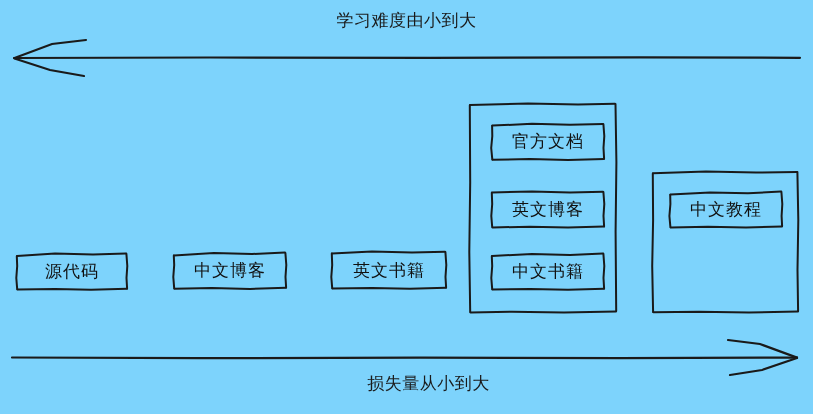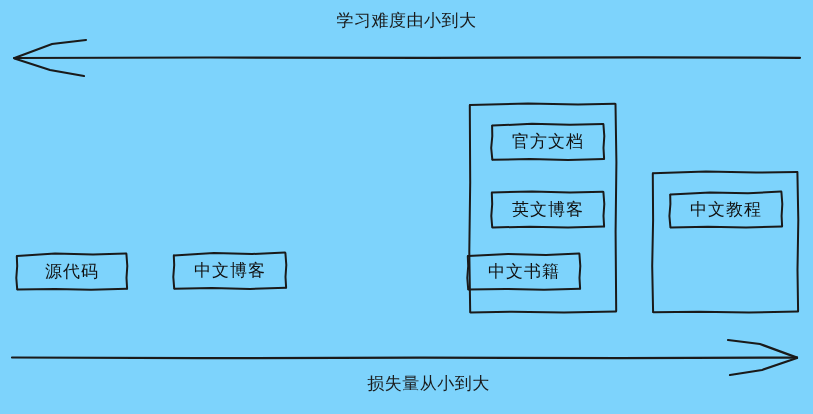--- a/index.html
+++ b/index.html
@@ -107,20 +107,31 @@
       <g fill="none" stroke="#1a1a1a" stroke-width="2" stroke-linecap="round" stroke-linejoin="round">
         <path d="M 2 4.4 L 42 2 L 80 3 L 113 1.6"></path>
         <path d="M 113.4 2 L 114.3 14 L 113.5 26 L 114.1 36.4"></path>
         <path d="M 114 36.8 L 78 37.9 L 40 37 L 2.5 37.7"></path>
         <path d="M 2.2 37.3 L 1.3 26 L 2.2 14 L 1.8 4.6"></path>
       </g>
     </svg>
     <div class="box-label">中文博客</div>
   </div>
 
+  <div class="sketch-box" style="left:330px; top:250px; width:118px; height:40px;">
+    <svg viewBox="0 0 118 40" preserveAspectRatio="none">
+      <g fill="none" stroke="#1a1a1a" stroke-width="2" stroke-linecap="round" stroke-linejoin="round">
+        <path d="M 2 3.4 L 42 1.6 L 82 2.6 L 115 1.8"></path>
+        <path d="M 115.4 2 L 116.3 15 L 115.5 27 L 116.1 37.4"></path>
+        <path d="M 116 37.8 L 80 38.8 L 42 37.9 L 2.5 38.6"></path>
+        <path d="M 2.2 38.2 L 1.3 27 L 2.2 15 L 1.8 3.6"></path>
+      </g>
+    </svg>
+    <div class="box-label">英文书籍</div>
+  </div>
 
   <div class="sketch-box" style="left:490px; top:122px; width:116px; height:39px;">
     <svg viewBox="0 0 116 39" preserveAspectRatio="none">
       <g fill="none" stroke="#1a1a1a" stroke-width="2" stroke-linecap="round" stroke-linejoin="round">
         <path d="M 2.5 3.6 L 42 1.8 L 80 2.8 L 113 2"></path>
         <path d="M 113.4 2.2 L 114.3 14 L 113.5 26 L 114.1 36.6"></path>
         <path d="M 114 37 L 78 38 L 40 37.1 L 2.6 37.8"></path>
         <path d="M 2.3 37.4 L 1.2 26 L 2.3 14 L 2.1 3.8"></path>
       </g>
     </svg>
@@ -132,21 +143,21 @@
       <g fill="none" stroke="#1a1a1a" stroke-width="2" stroke-linecap="round" stroke-linejoin="round">
         <path d="M 2 2.6 L 42 1.4 L 80 2.4 L 113 1.8"></path>
         <path d="M 113.4 2 L 114.3 14 L 113.5 26 L 114.1 36.2"></path>
         <path d="M 114 36.6 L 78 37.6 L 40 36.8 L 2.5 37.4"></path>
         <path d="M 2.2 37 L 1.3 26 L 2.2 14 L 1.8 2.8"></path>
       </g>
     </svg>
     <div class="box-label">英文博客</div>
   </div>
 
-  <div class="sketch-box" style="left:466px; top:252px; width:116px; height:39px;">
+  <div class="sketch-box" style="left:490px; top:252px; width:116px; height:39px;">
     <svg viewBox="0 0 116 39" preserveAspectRatio="none">
       <g fill="none" stroke="#1a1a1a" stroke-width="2" stroke-linecap="round" stroke-linejoin="round">
         <path d="M 2 4 L 42 2 L 80 3 L 113 1.6"></path>
         <path d="M 113.4 1.8 L 114.3 14 L 113.5 26 L 114.1 36.4"></path>
         <path d="M 114 36.8 L 78 37.8 L 40 37 L 2.5 37.6"></path>
         <path d="M 2.2 37.2 L 1.3 26 L 2.2 14 L 1.8 4.2"></path>
       </g>
     </svg>
     <div class="box-label">中文书籍</div>
   </div>

